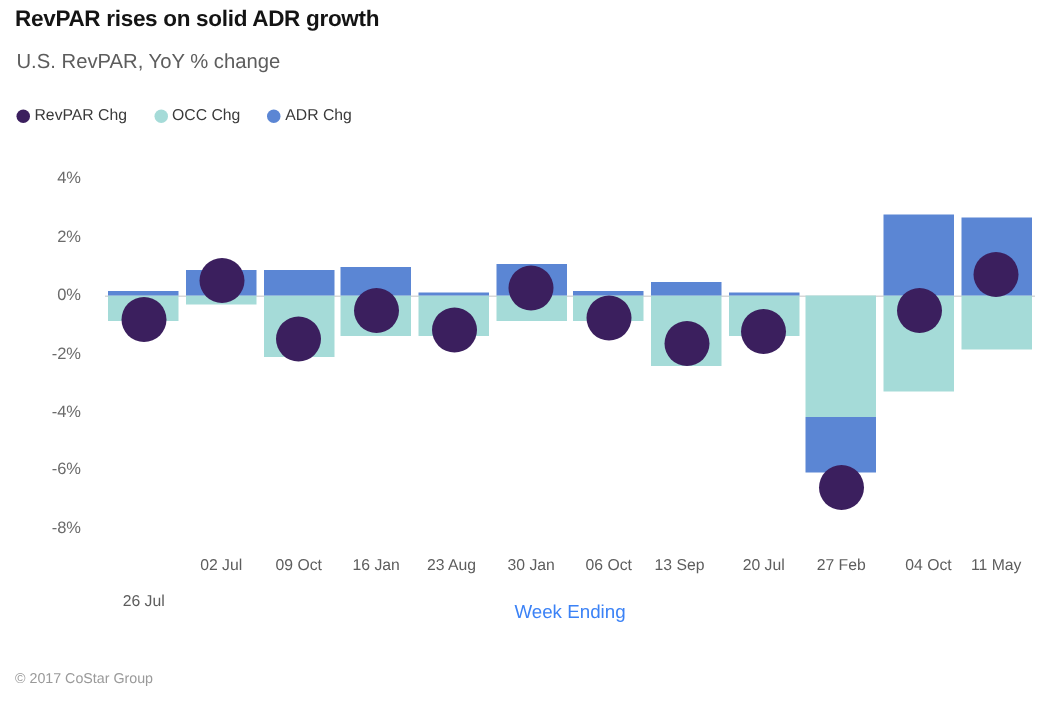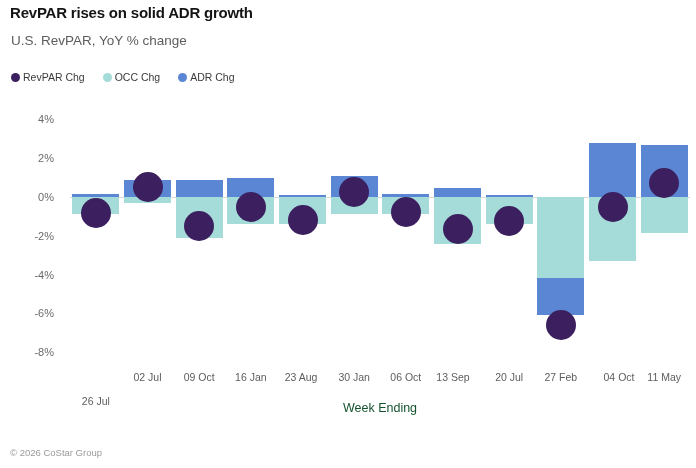--- a/index.html
+++ b/index.html
@@ -80,21 +80,21 @@
     position: absolute;
     text-align: center;
     font-size: 10.5px;
     color: #5d5d5d;
     transform: translateX(-50%);
     white-space: nowrap;
   }
   .axis-title {
     position: absolute;
     font-size: 12.5px;
-    color: #14532d;
+    color: #3b82f6;
     transform: translateX(-50%);
     white-space: nowrap;
   }
   .bar {
     position: absolute;
   }
   .zero-line {
     position: absolute;
     height: 1px;
     background: #d8d8d8;
@@ -189,15 +189,15 @@
       <div class="xtick-label" style="left: 354.167px; top: 371px;">30 Jan</div>
       <div class="xtick-label" style="left: 405.833px; top: 371px;">06 Oct</div>
       <div class="xtick-label" style="left: 453px; top: 371px;">13 Sep</div>
       <div class="xtick-label" style="left: 509.167px; top: 371px;">20 Jul</div>
       <div class="xtick-label" style="left: 560.833px; top: 371px;">27 Feb</div>
       <div class="xtick-label" style="left: 619px; top: 371px;">04 Oct</div>
       <div class="xtick-label" style="left: 664.167px; top: 371px;">11 May</div>
       <div class="axis-title" style="left: 380px; top: 401px;">Week Ending</div>
     </div>
 
-  <div class="footer">© 2026 CoStar Group</div>
+  <div class="footer">© 2017 CoStar Group</div>
 
 </div>
 
 </body></html>

